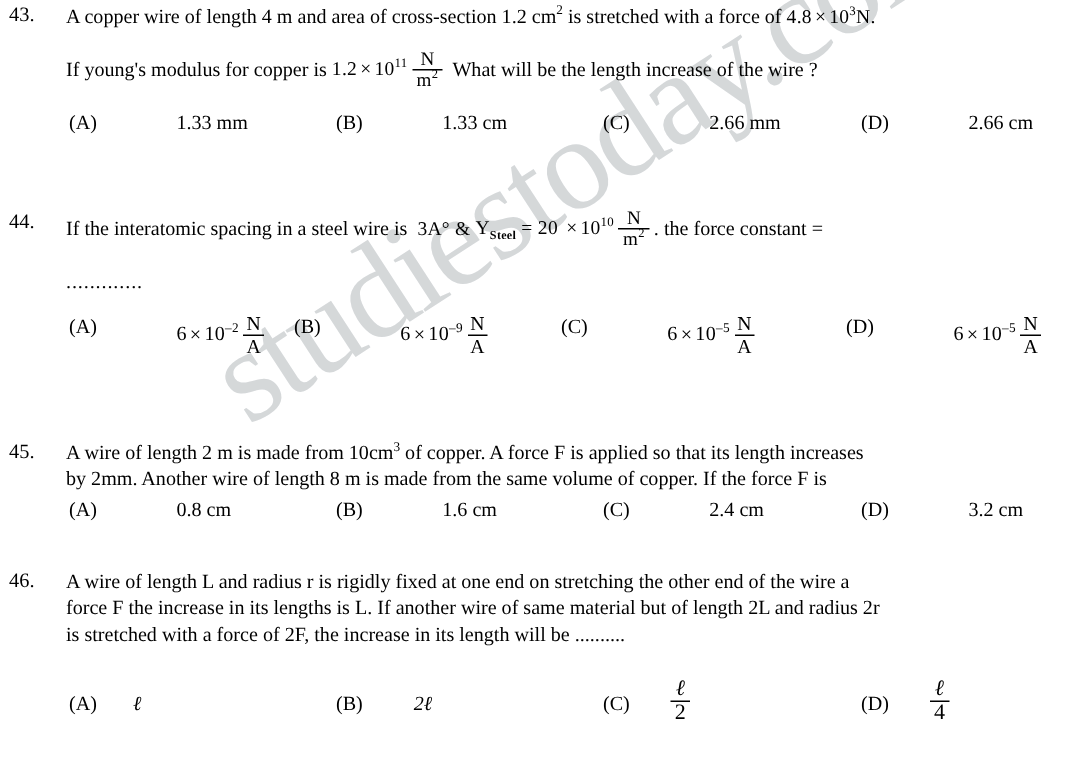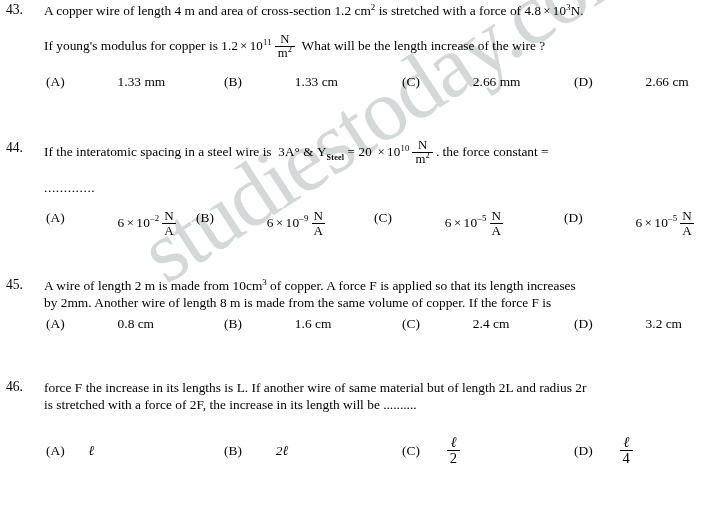--- a/index.html
+++ b/index.html
@@ -221,21 +221,21 @@
       <div class="opt" style="flex:0 0 160px;">
         <span class="lbl">(D)</span>
         <span class="val mathspan"><span>6</span><span class="times">×</span><span>10</span><span class="sup">–5</span><span class="frac tight">
               <span class="num">N</span>
               <span class="den">A</span>
             </span></span>
       </div>
     </div>
   </div>
 
-  <div class="qblock" style="top:277px;">
+  <div class="qblock" style="top:293px;">
     <div class="qrow">
       <div class="qnum">45.</div>
       <div class="qbody">
         <div class="line"><span>A wire of length 2 m is made from 10cm</span><span class="sup">3</span><span> of copper. A force F is applied so that its length increases</span></div>
         <div class="line">by 2mm. Another wire of length 8 m is made from the same volume of copper. If the force F is</div>
       </div>
     </div>
 
     <div class="options" style="margin-top:4px;">
       <div class="opt col0">
@@ -254,20 +254,21 @@
         <span class="lbl">(D)</span>
         <span class="val">3.2 cm</span>
       </div>
     </div>
   </div>
 
   <div class="qblock" style="top:379px;">
     <div class="qrow">
       <div class="qnum">46.</div>
       <div class="qbody">
+        <div class="line">A wire of length L and radius r is rigidly fixed at one end on stretching the other end of the wire a</div>
         <div class="line">force F the increase in its lengths is L. If another wire of same material but of length 2L and radius 2r</div>
         <div class="line">is stretched with a force of 2F, the increase in its length will be ..........</div>
       </div>
     </div>
 
     <div class="options" style="margin-top:22px; align-items:center;">
       <div class="opt col0" style="align-items:center;">
         <span class="lbl">(A)</span>
         <span class="val ell" style="margin-left:14px;">ℓ</span>
       </div>

